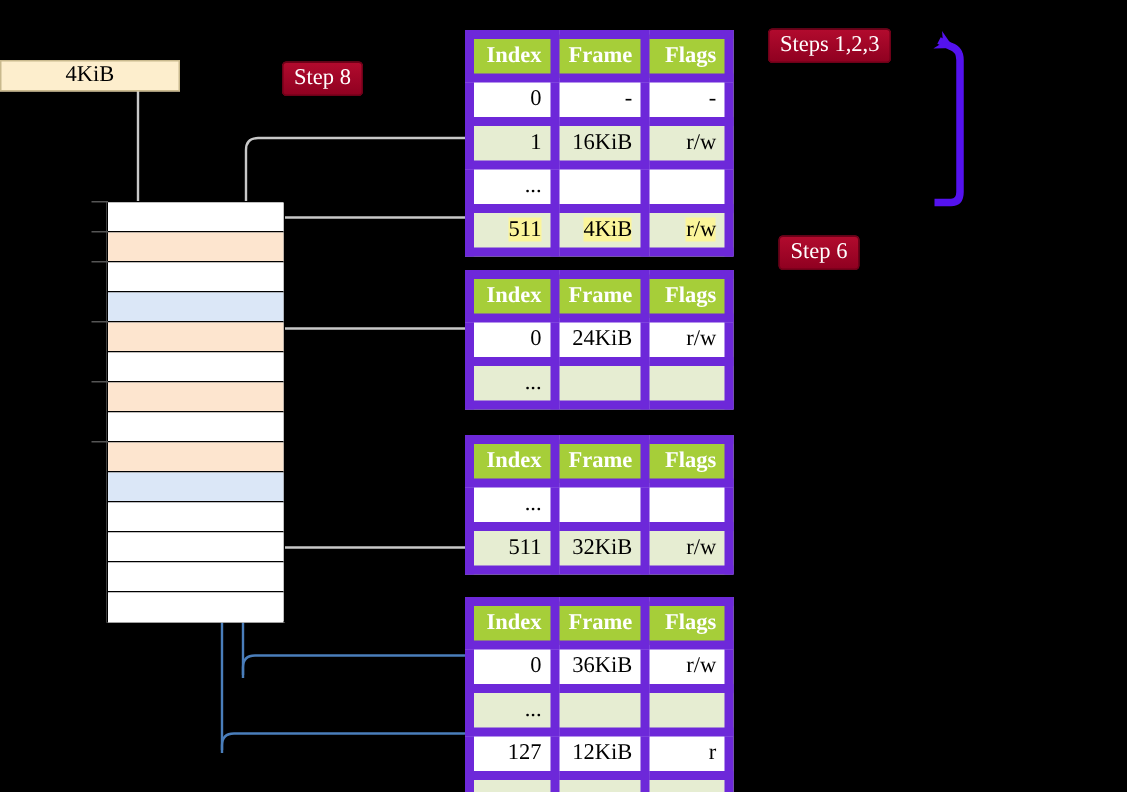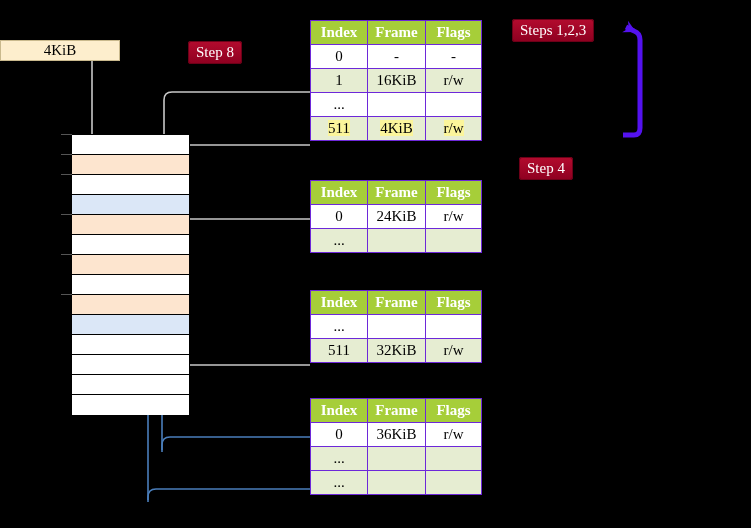--- a/index.html
+++ b/index.html
@@ -94,23 +94,23 @@
   
   .ptable {
     position: absolute;
     border-collapse: collapse;
     background: #ffffff;
     font-size: 15px;
     color: #000000;
     box-shadow: 2px 2px 0 rgba(0,0,0,0.25);
   }
   .ptable th, .ptable td {
-    border: 1px solid #6d28d9;
+    border: 6px solid #6d28d9;
     padding: 2px 6px 3px 6px;
-    text-align: center;
+    text-align: right;
     font-weight: normal;
     line-height: 18px;
     height: 18px;
     box-sizing: border-box;
   }
   .ptable th {
     background: #a6ce39;
     color: #ffffff;
     font-weight: bold;
     font-size: 15px;
@@ -211,21 +211,21 @@
     <div class="mem-row plain"></div>
     <div class="mem-row plain"></div>
     <div class="mem-row plain"></div>
     <div class="mem-row plain"></div>
   </div>
 
   <div class="badge badge-red" id="badge-step0">
     <span>Step 8</span>
   </div>
   <div class="badge badge-red" id="badge-step4">
-    <span>Step 4</span>
+    <span>Step 6</span>
   </div>
   <div class="badge badge-red" id="badge-steps123">
     <span>Steps 1,2,3</span>
   </div>
 
   <table class="ptable" id="ptable-0">
     <thead>
       <tr>
         <th class="c-index">Index</th>
         <th class="c-frame">Frame</th>
@@ -312,20 +312,25 @@
       <tr>
         <td class="c-index">0</td>
         <td class="c-frame">36KiB</td>
         <td class="c-flags">r/w</td>
       </tr>
       <tr class="alt">
         <td class="c-index">...</td>
         <td class="c-frame"></td>
         <td class="c-flags"></td>
       </tr>
+      <tr>
+        <td class="c-index">127</td>
+        <td class="c-frame">12KiB</td>
+        <td class="c-flags">r</td>
+      </tr>
       <tr class="alt">
         <td class="c-index">...</td>
         <td class="c-frame"></td>
         <td class="c-flags"></td>
       </tr>
     </tbody>
   </table>
 
 </div>
 

